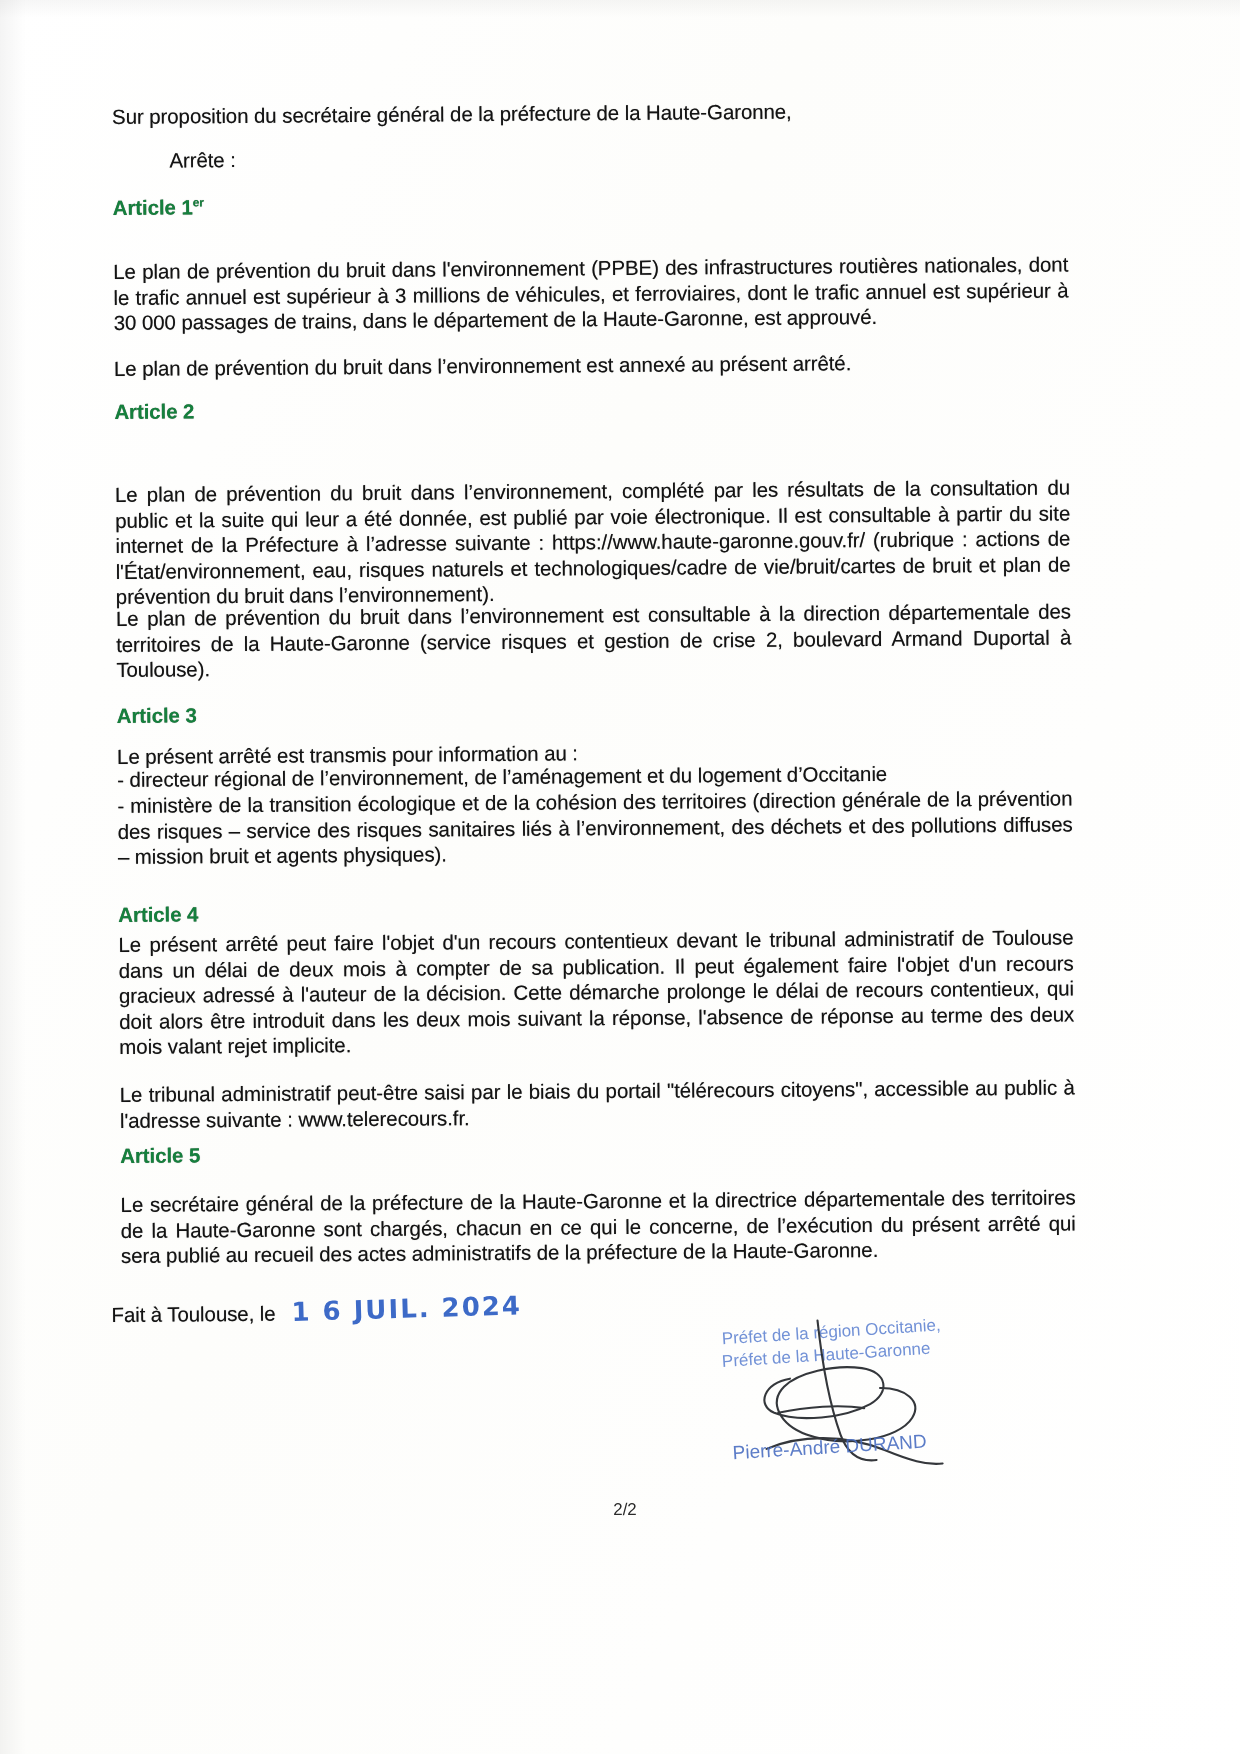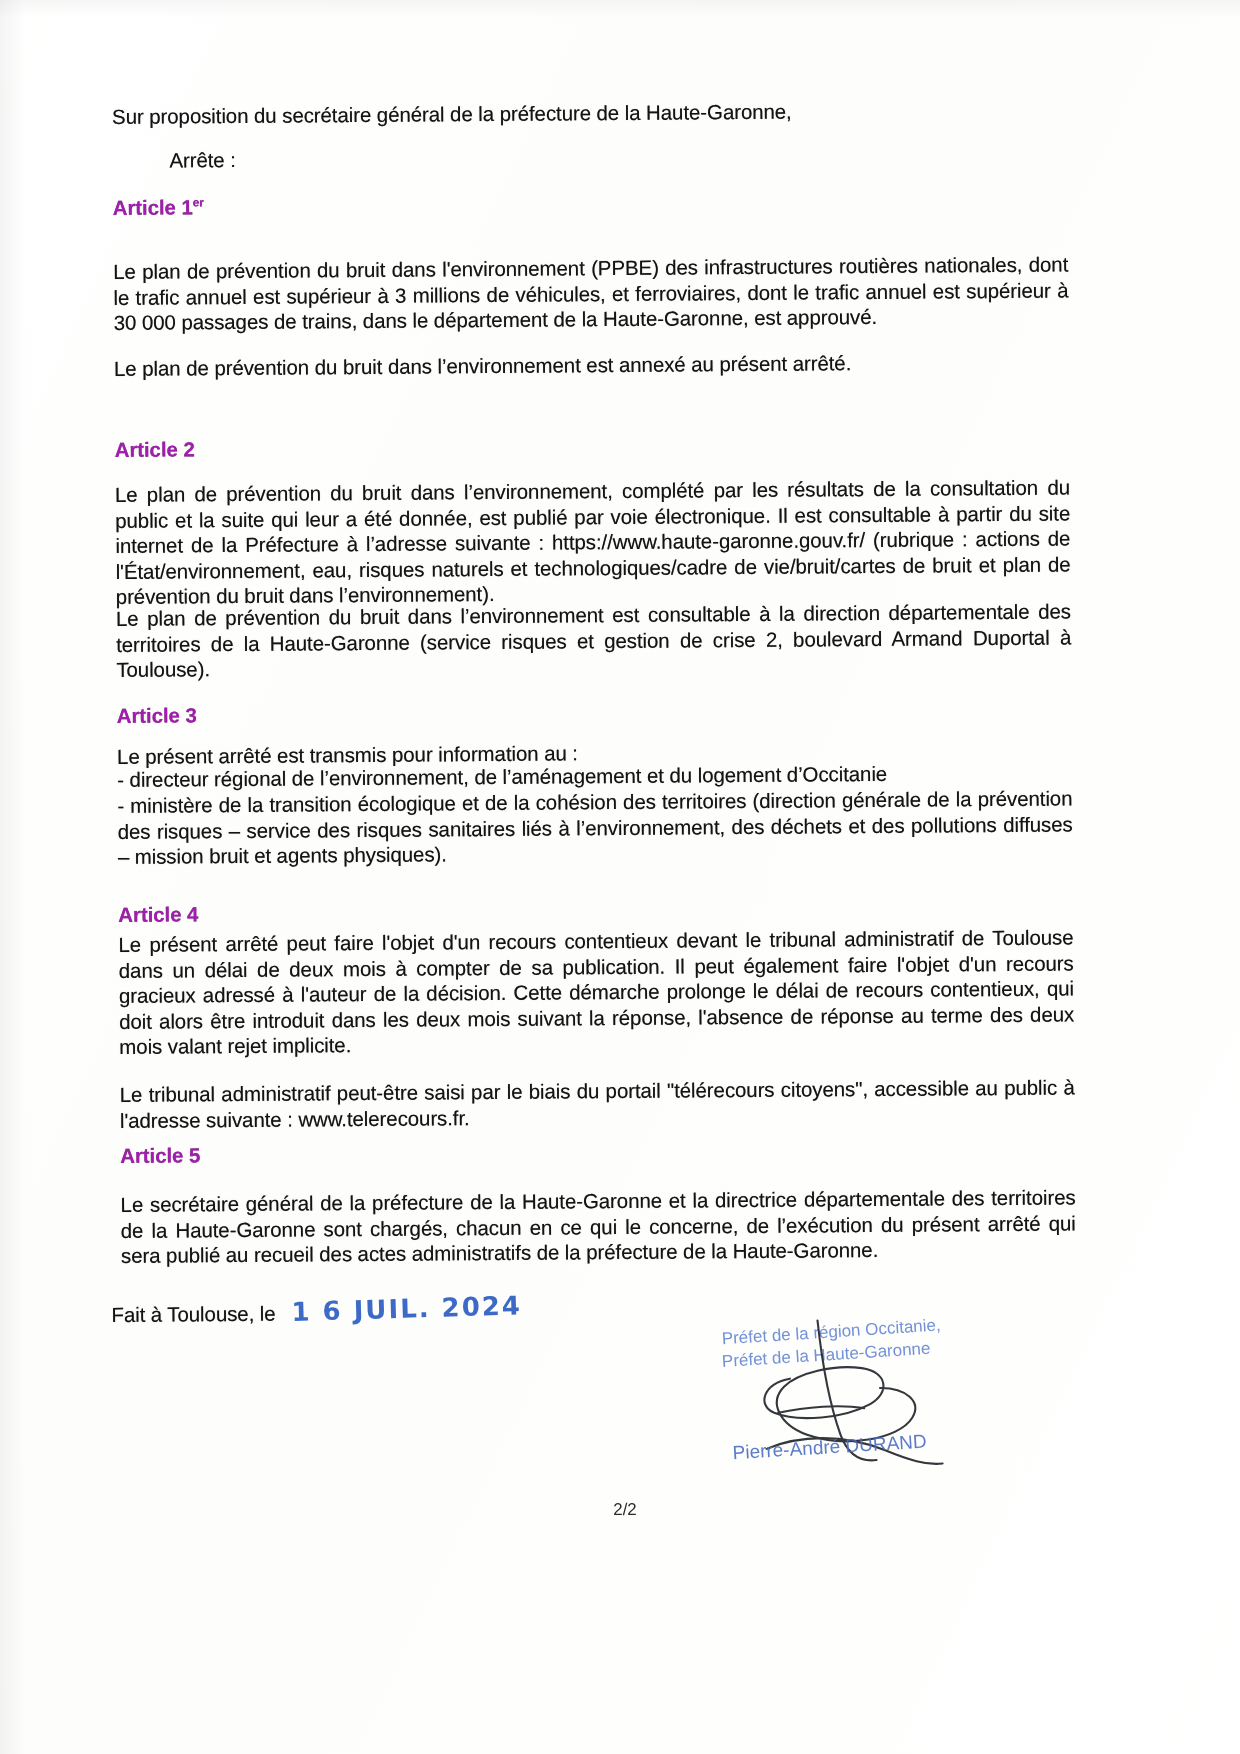--- a/index.html
+++ b/index.html
@@ -56,21 +56,21 @@
     font-size: 20.5px;
     line-height: 25.5px;
     text-align: justify;
     letter-spacing: -0.1px;
     
     text-shadow: 0 0 0.7px rgba(0,0,0,0.5);
   }
   .heading {
     position: absolute;
     left: 118px;
-    color: #a21caf;
+    color: #15803d;
     font-size: 20.5px;
     font-weight: bold;
     letter-spacing: -0.1px;
     text-shadow: 0 0 0.7px rgba(0,0,0,0.55);
   }
   .nojust { text-align: left; }
   sup.ord {
     font-size: 12px;
     vertical-align: super;
     font-weight: bold;
@@ -130,21 +130,21 @@
     <div class="body-text nojust" style="top:100px;">Sur proposition du secrétaire général de la préfecture de la Haute-Garonne,</div>
 
     <div class="body-text nojust" style="top:144px; left:175px;">Arrête :</div>
 
     <div class="heading" style="top:192px;"><span>Article 1</span><sup class="ord">er</sup></div>
 
     <div class="body-text" style="top:255px;">Le plan de prévention du bruit dans l'environnement (PPBE) des infrastructures routières nationales, dont le trafic annuel est supérieur à 3 millions de véhicules, et ferroviaires, dont le trafic annuel est supérieur à 30 000 passages de trains, dans le département de la Haute-Garonne, est approuvé.</div>
 
     <div class="body-text nojust" style="top:352px;">Le plan de prévention du bruit dans l’environnement est annexé au présent arrêté.</div>
 
-    <div class="heading" style="top:434px;">Article 2</div>
+    <div class="heading" style="top:396px;">Article 2</div>
 
     <div class="body-text" style="top:478px;">Le plan de prévention du bruit dans l’environnement, complété par les résultats de la consultation du public et la suite qui leur a été donnée, est publié par voie électronique. Il est consultable à partir du site internet de la Préfecture à l’adresse suivante : https://www.haute-garonne.gouv.fr/ (rubrique : actions de l'État/environnement, eau, risques naturels et technologiques/cadre de vie/bruit/cartes de bruit et plan de prévention du bruit dans l’environnement).</div>
 
     <div class="body-text" style="top:602px;">Le plan de prévention du bruit dans l’environnement est consultable à la direction départementale des territoires de la Haute-Garonne (service risques et gestion de crise 2, boulevard Armand Duportal à Toulouse).</div>
 
     <div class="heading" style="top:693px;margin-top:7px;">Article 3</div>
 
     <div class="body-text nojust" style="top:740px;">Le présent arrêté est transmis pour information au :</div>
 
     <div class="body-text nojust" style="top:763px;">- directeur régional de l’environnement, de l’aménagement et du logement d’Occitanie</div>

